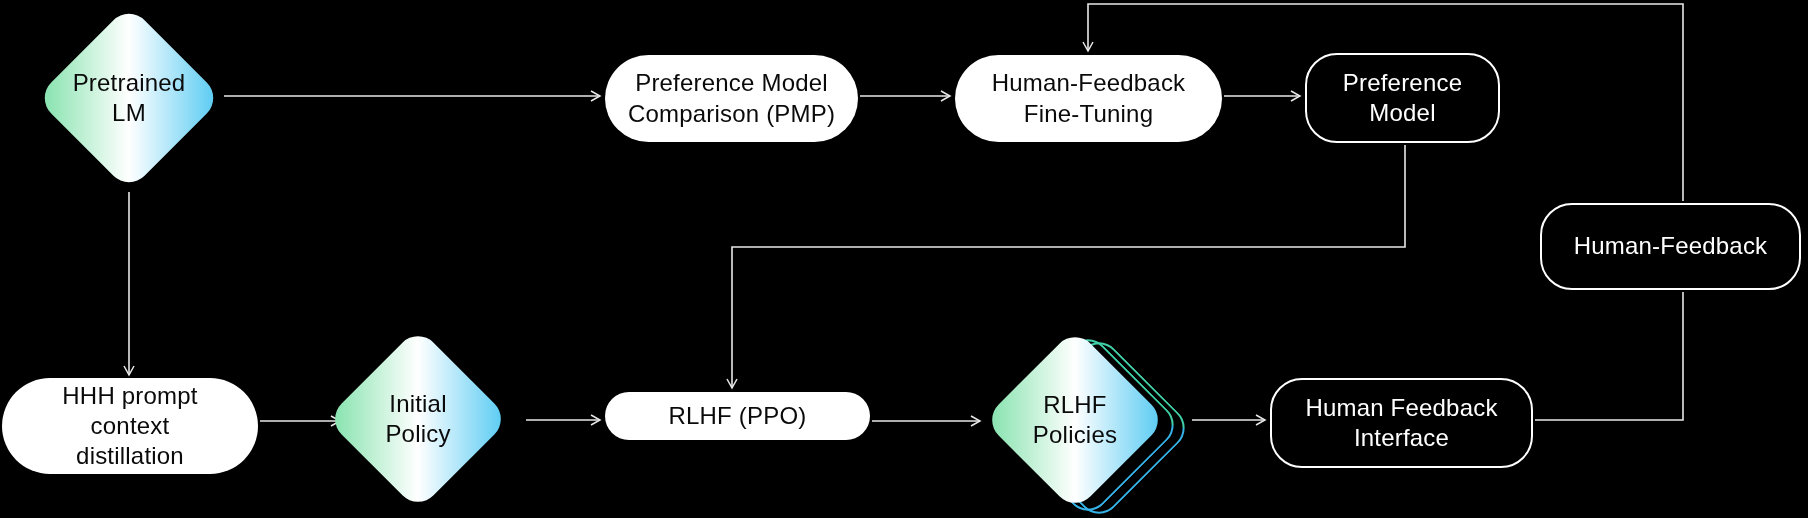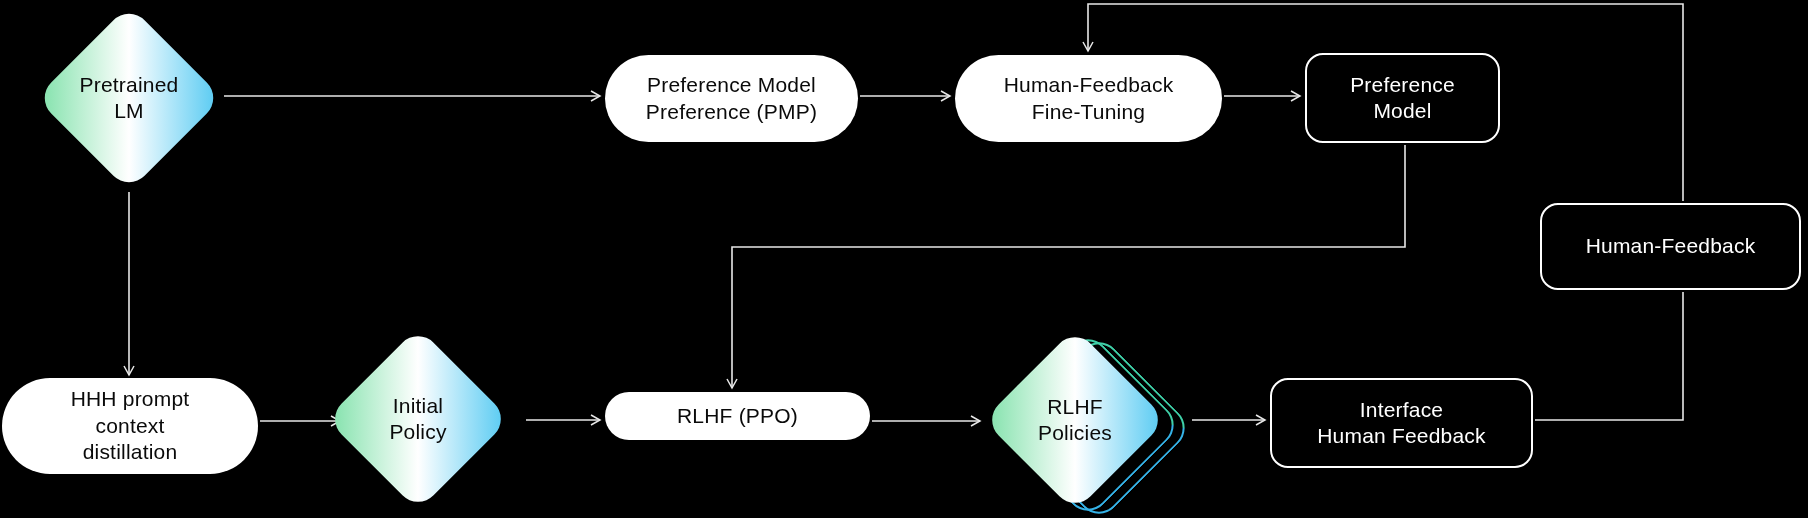--- a/index.html
+++ b/index.html
@@ -20,22 +20,22 @@
     position:relative;width:1808px;height:518px;background:var(--bg);
     overflow:hidden;
     font-family:"Liberation Sans","DejaVu Sans",sans-serif;
   }
   .edges{position:absolute;left:0;top:0;width:1808px;height:518px;}
   .edges path{stroke:var(--edge);stroke-width:1.6;fill:none;}
   .edges .head{stroke:var(--edge);stroke-width:1.5;fill:none;}
 
   .node{position:absolute;display:flex;align-items:center;justify-content:center;box-sizing:border-box;}
   .pill{background:var(--fill);color:var(--text-dark);}
-  .obox{background:transparent;border:2px solid var(--obox);color:var(--text-light);border-radius:18px;}
-  .label{font-size:21px;font-weight:500;line-height:1.26;text-align:center;letter-spacing:.2px;}
+  .obox{background:transparent;border:2px solid var(--obox);color:var(--text-light);border-radius:32px;}
+  .label{font-size:24px;font-weight:500;line-height:1.26;text-align:center;letter-spacing:.2px;}
   .label span{display:block;}
 
   .dwrap{position:absolute;}
   .dshape{
     position:absolute;left:0;top:0;width:100%;height:100%;
     transform:rotate(45deg);border-radius:22px;
     background:linear-gradient(45deg,var(--g1) 6%,var(--g2) 50%,var(--g3) 94%);
   }
   .doutline{
     position:absolute;width:100%;height:100%;
@@ -80,21 +80,21 @@
       <div class="label">
         <span>Pretrained</span>
         <span>LM</span>
       </div>
     </div>
   </div>
 
   <div class="node pill" style="left:605px;top:55px;width:253px;height:87px;border-radius:44px;">
     <div class="label">
       <span>Preference Model</span>
-      <span>Preference (PMP)</span>
+      <span>Comparison (PMP)</span>
     </div>
   </div>
 
   <div class="node pill" style="left:955px;top:55px;width:267px;height:87px;border-radius:44px;">
     <div class="label">
       <span>Human-Feedback</span>
       <span>Fine-Tuning</span>
     </div>
   </div>
 
@@ -142,18 +142,18 @@
     <div class="dlabel">
       <div class="label">
         <span>RLHF</span>
         <span>Policies</span>
       </div>
     </div>
   </div>
 
   <div class="node obox" style="left:1270px;top:378px;width:263px;height:90px;">
     <div class="label">
+      <span>Human Feedback</span>
       <span>Interface</span>
-      <span>Human Feedback</span>
     </div>
   </div>
 
 </div>
 
 </body></html>

